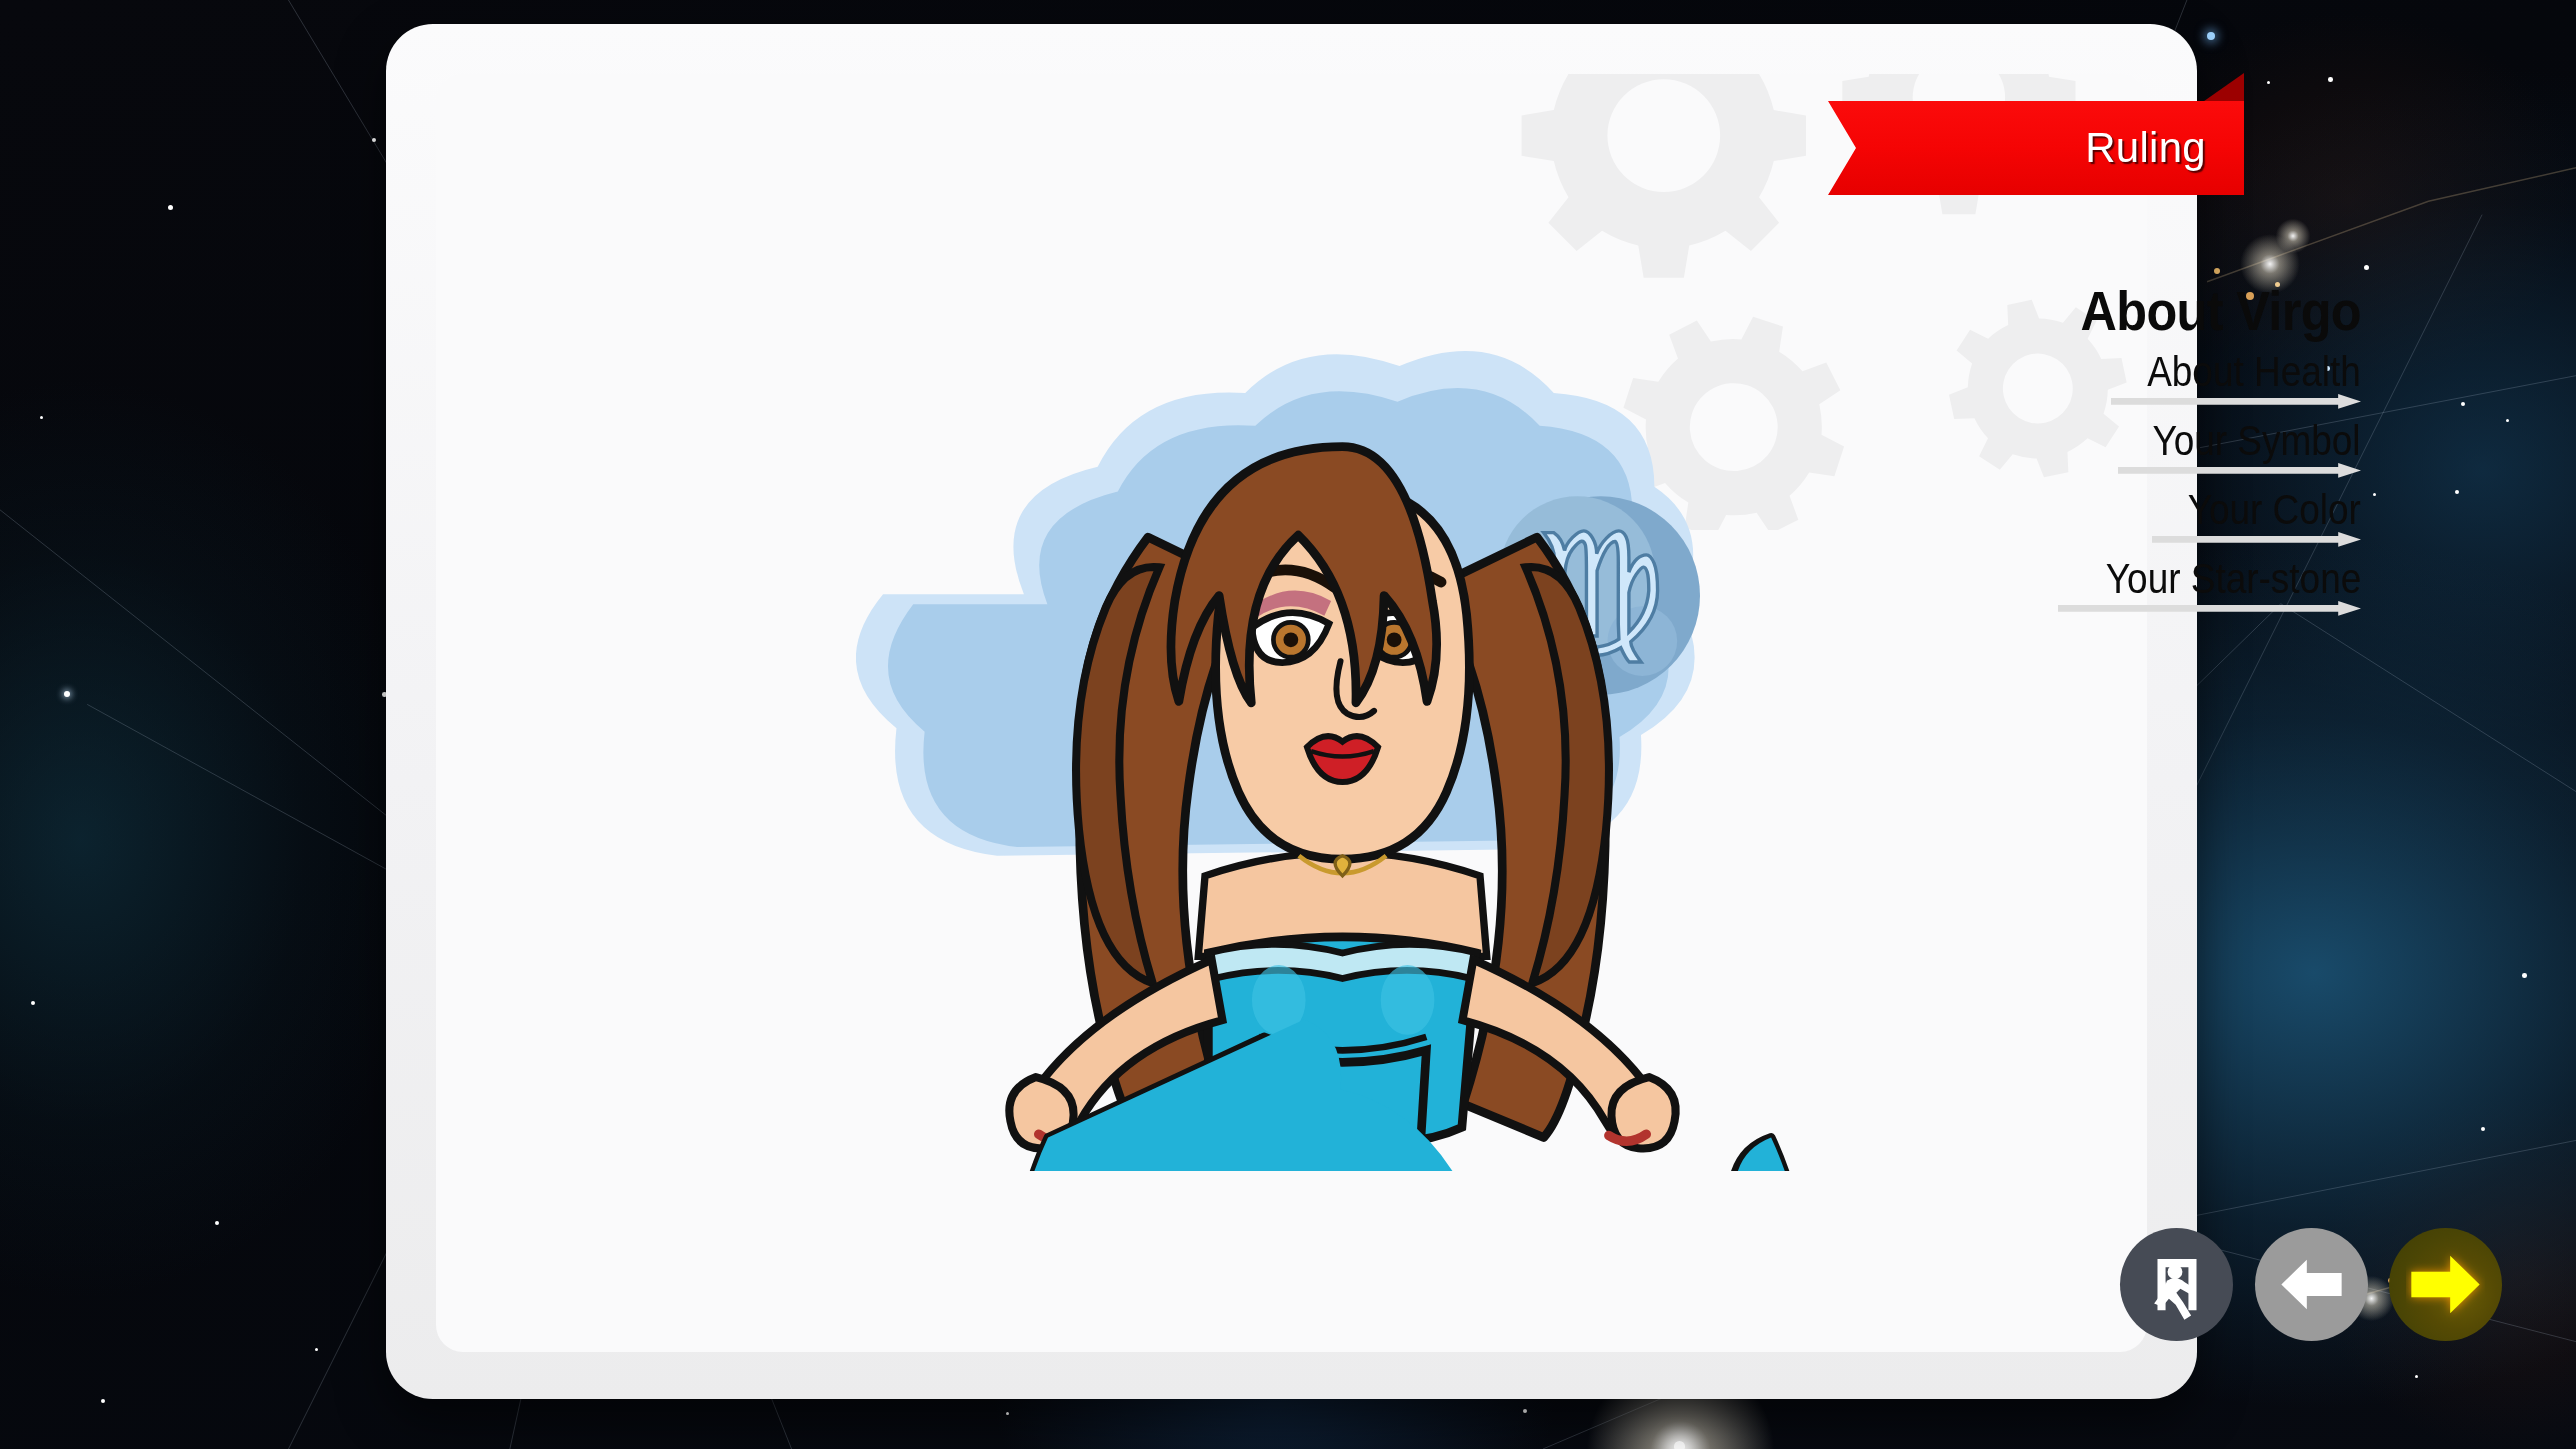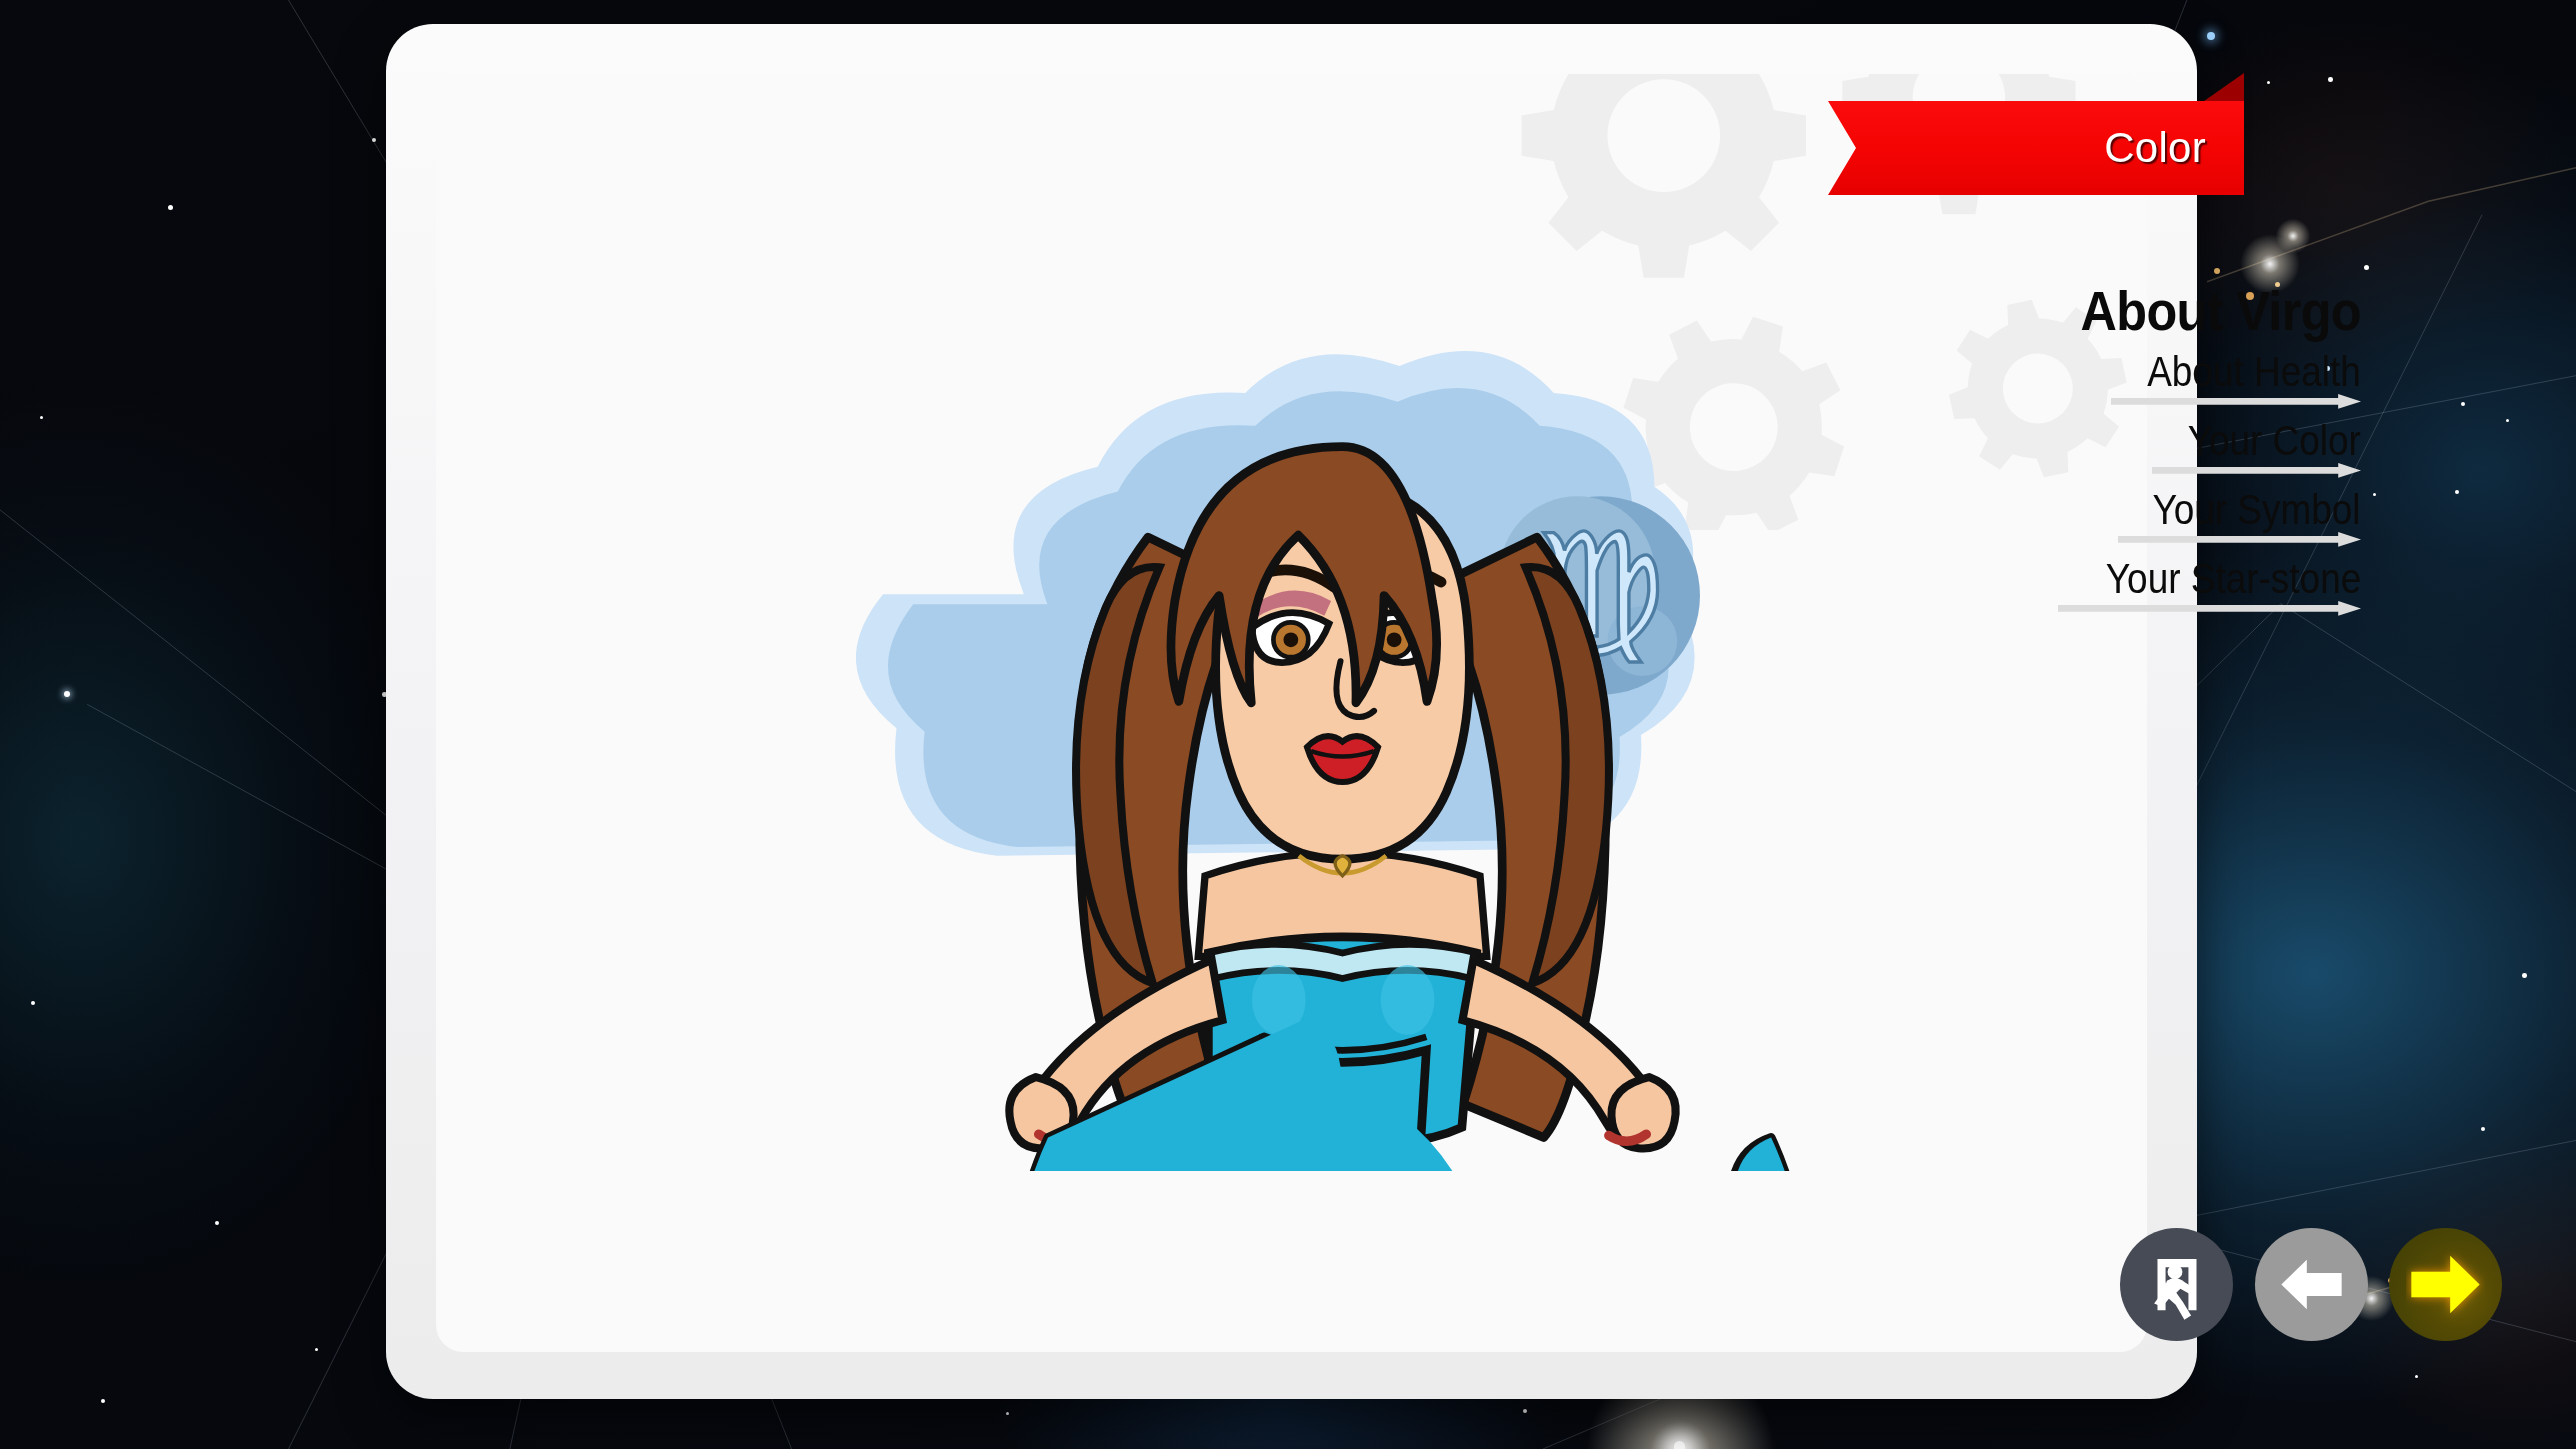--- a/index.html
+++ b/index.html
@@ -316,30 +316,30 @@
       <span class="menu-label">About Health</span>
       <svg class="menu-arrow" width="250" height="14.8" viewBox="0 0 372 22" preserveAspectRatio="none">
         <path d="M0 6 H338 V0 L372 11 L338 22 V16 H0 Z" fill="#dcdcdc"></path>
       </svg>
     </div>
 
 
 
 
     <div class="menu-item">
+      <span class="menu-label">Your Symbol</span>
+      <svg class="menu-arrow" width="243" height="14.8" viewBox="0 0 362 22" preserveAspectRatio="none">
+        <path d="M0 6 H328 V0 L362 11 L328 22 V16 H0 Z" fill="#dcdcdc"></path>
+      </svg>
+    </div>
+
+    <div class="menu-item">
       <span class="menu-label">Your Color</span>
       <svg class="menu-arrow" width="209" height="14.8" viewBox="0 0 312 22" preserveAspectRatio="none">
         <path d="M0 6 H278 V0 L312 11 L278 22 V16 H0 Z" fill="#dcdcdc"></path>
-      </svg>
-    </div>
-
-    <div class="menu-item">
-      <span class="menu-label">Your Symbol</span>
-      <svg class="menu-arrow" width="243" height="14.8" viewBox="0 0 362 22" preserveAspectRatio="none">
-        <path d="M0 6 H328 V0 L362 11 L328 22 V16 H0 Z" fill="#dcdcdc"></path>
       </svg>
     </div>
 
     <div class="menu-item">
       <span class="menu-label">Your Star-stone</span>
       <svg class="menu-arrow" width="303" height="14.8" viewBox="0 0 452 22" preserveAspectRatio="none">
         <path d="M0 6 H418 V0 L452 11 L418 22 V16 H0 Z" fill="#dcdcdc"></path>
       </svg>
     </div>
 
@@ -377,16 +377,16 @@
         </defs>
         <path d="M8 40 H66 V16 L110 59 L66 102 V78 H8 Z" fill="#ffff00" filter="url(#glow)"></path>
       </svg>
     </div>
   </div>
 </div>
 
 <div id="ribbon-wrap">
   <div id="ribbon-fold"></div>
   <div id="ribbon">
-    <span id="ribbon-label">Color</span>
+    <span id="ribbon-label">Ruling</span>
   </div>
 </div>
 
 
 </body></html>

